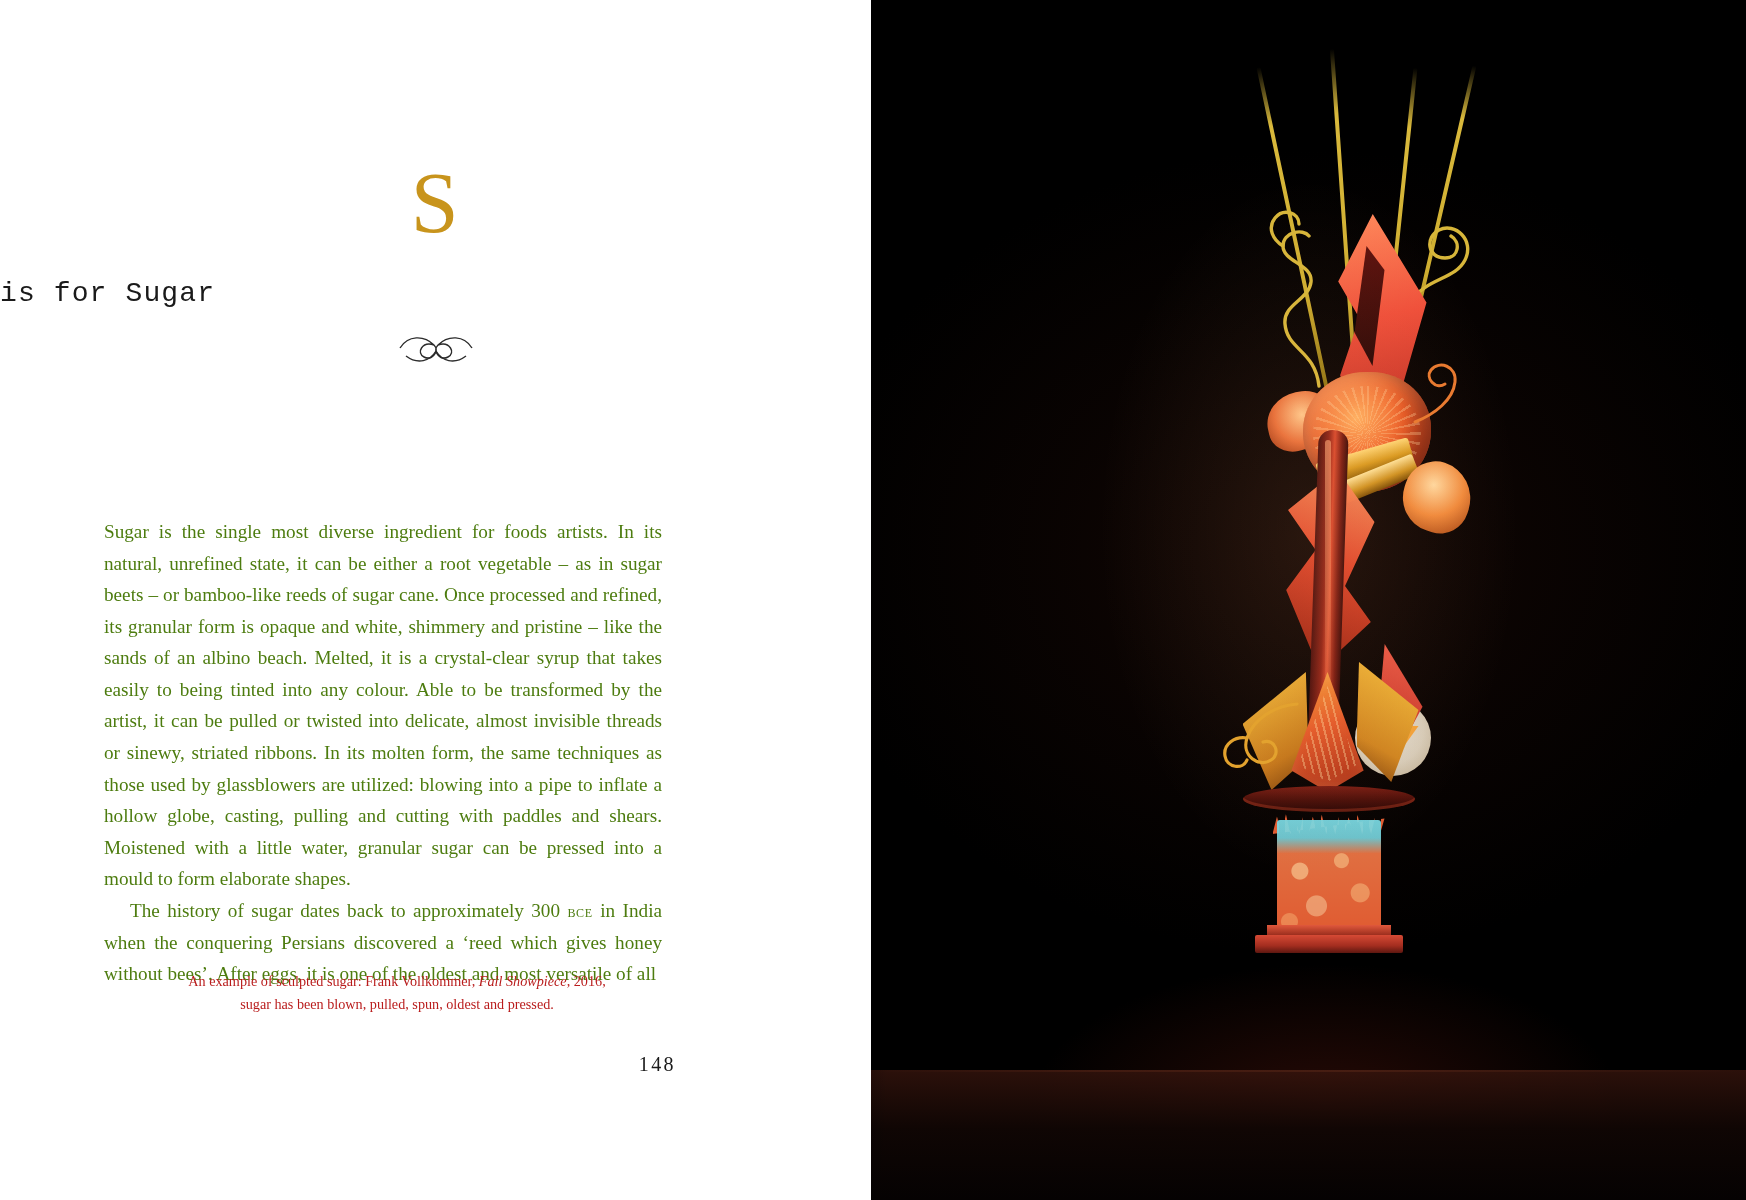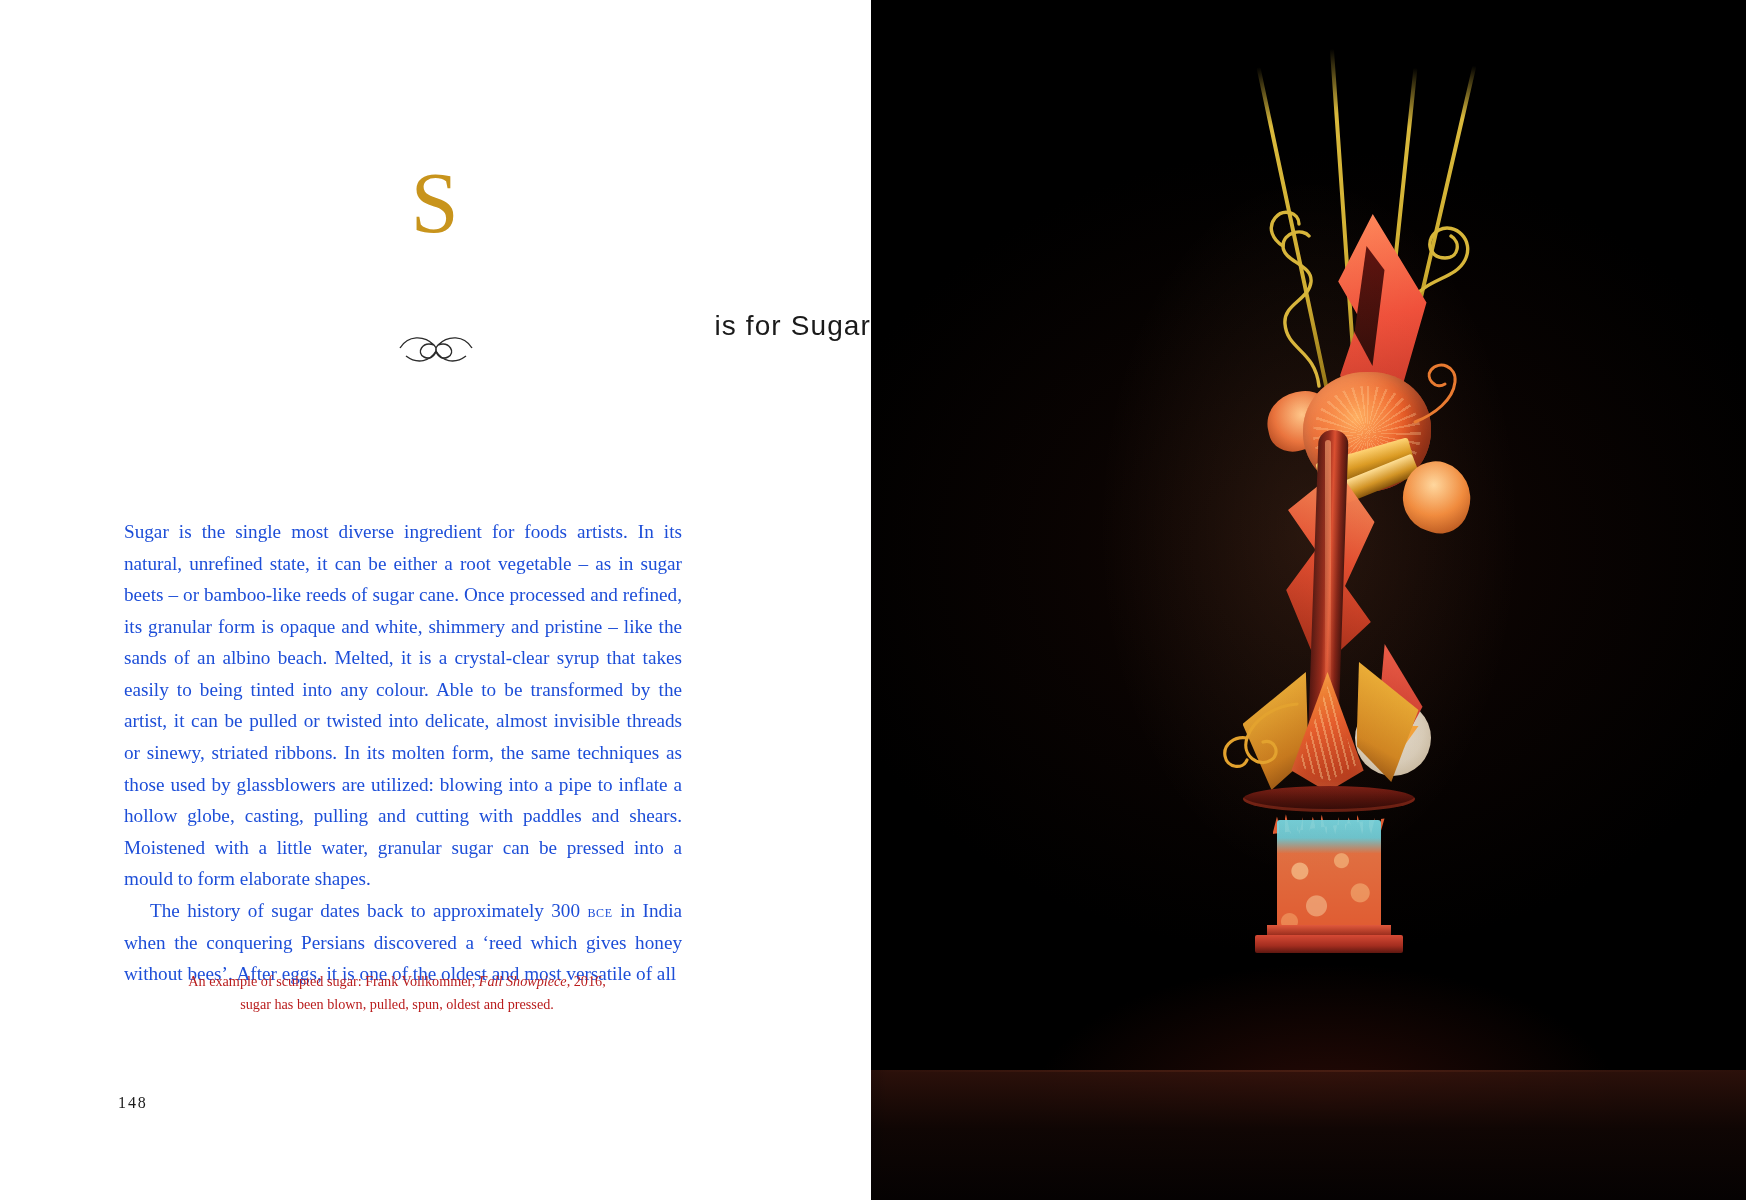--- a/index.html
+++ b/index.html
@@ -40,46 +40,45 @@
     line-height: 1;
     color: #c8941c;
     letter-spacing: 0.02em;
   }
 
   .chapter-sub {
     position: absolute;
     top: 278px;
     left: 0;
     width: 871px;
-    text-align: right;
-    font-family: Liberation Sans, sans-serif;
+    text-align: left;
+    font-family: Liberation Mono, monospace;
     font-size: 28px;
     color: #1a1a1a;
     letter-spacing: 0.04em;
-    margin-top: 32px;
   }
 
   .ornament {
     position: absolute;
     top: 325px;
     left: 0;
     width: 871px;
     text-align: center;
     color: #2b2b2b;
   }
   .ornament svg { display: inline-block; }
 
   .body-col {
     position: absolute;
     top: 516px;
-    left: 124px;
+    left: 104px;
     width: 558px;
     font-size: 19.2px;
     line-height: 1.645;
-    color: #1d4ed8;
+    color: #4d7c0f;
     text-align: justify;
     text-justify: inter-word;
     hyphens: manual;
   }
   .body-col p { margin: 0; }
   .body-col p.indent { text-indent: 1.35em; }
   .smallcaps {
     font-variant: small-caps;
     font-size: 0.88em;
     letter-spacing: 0.04em;
@@ -92,25 +91,25 @@
     width: 558px;
     text-align: center;
     font-size: 14.2px;
     line-height: 1.62;
     color: #b91c1c;
   }
   .caption i { font-style: italic; }
 
   .folio {
     position: absolute;
-    top: 1094px;
+    top: 1053px;
     left: 118px;
     width: 558px;
-    text-align: left;
-    font-size: 16px;
+    text-align: right;
+    font-size: 20px;
     color: #1a1a1a;
     letter-spacing: 0.12em;
   }
 
   
   .page-right {
     position: relative;
     width: 875px;
     height: 1200px;
     background: #000000;

